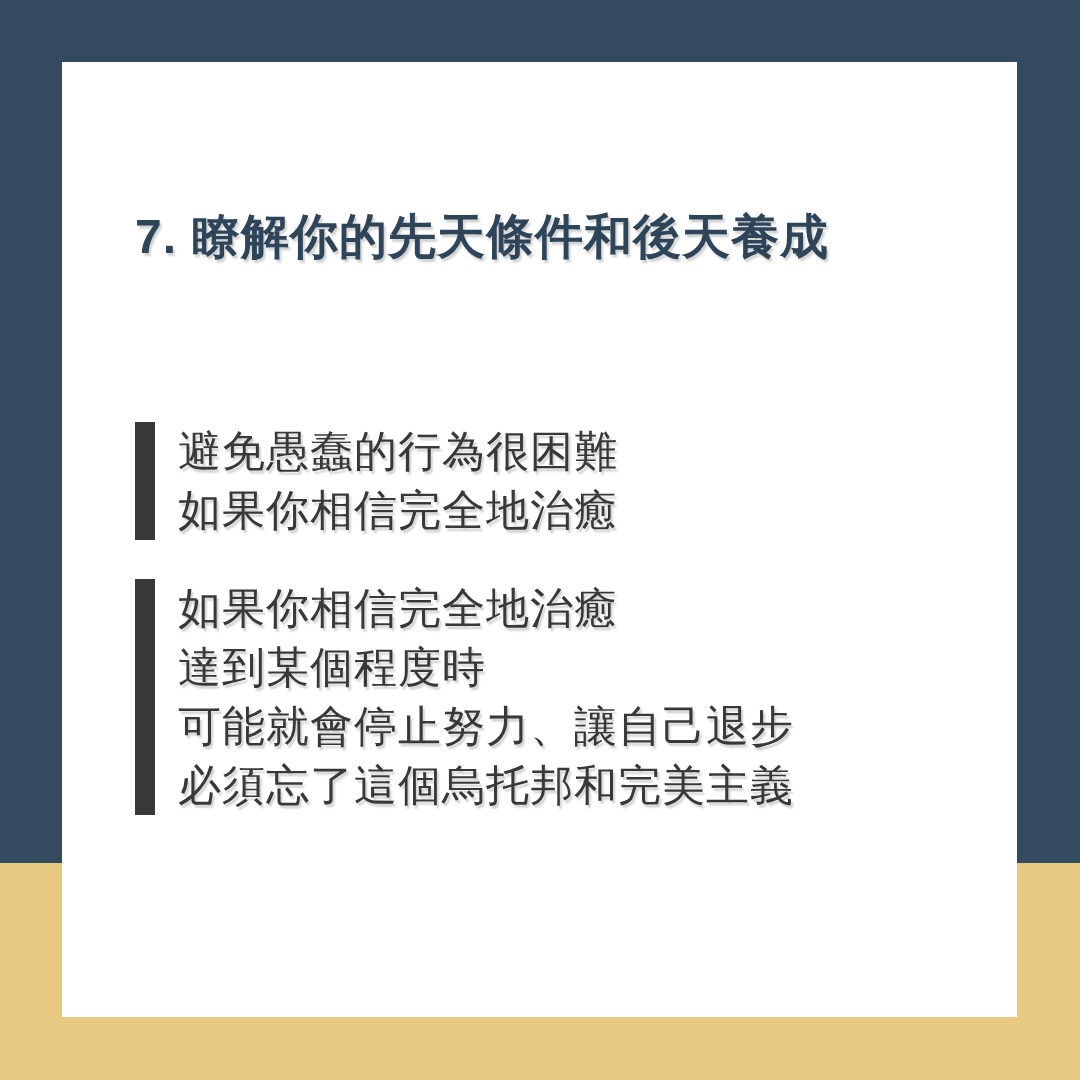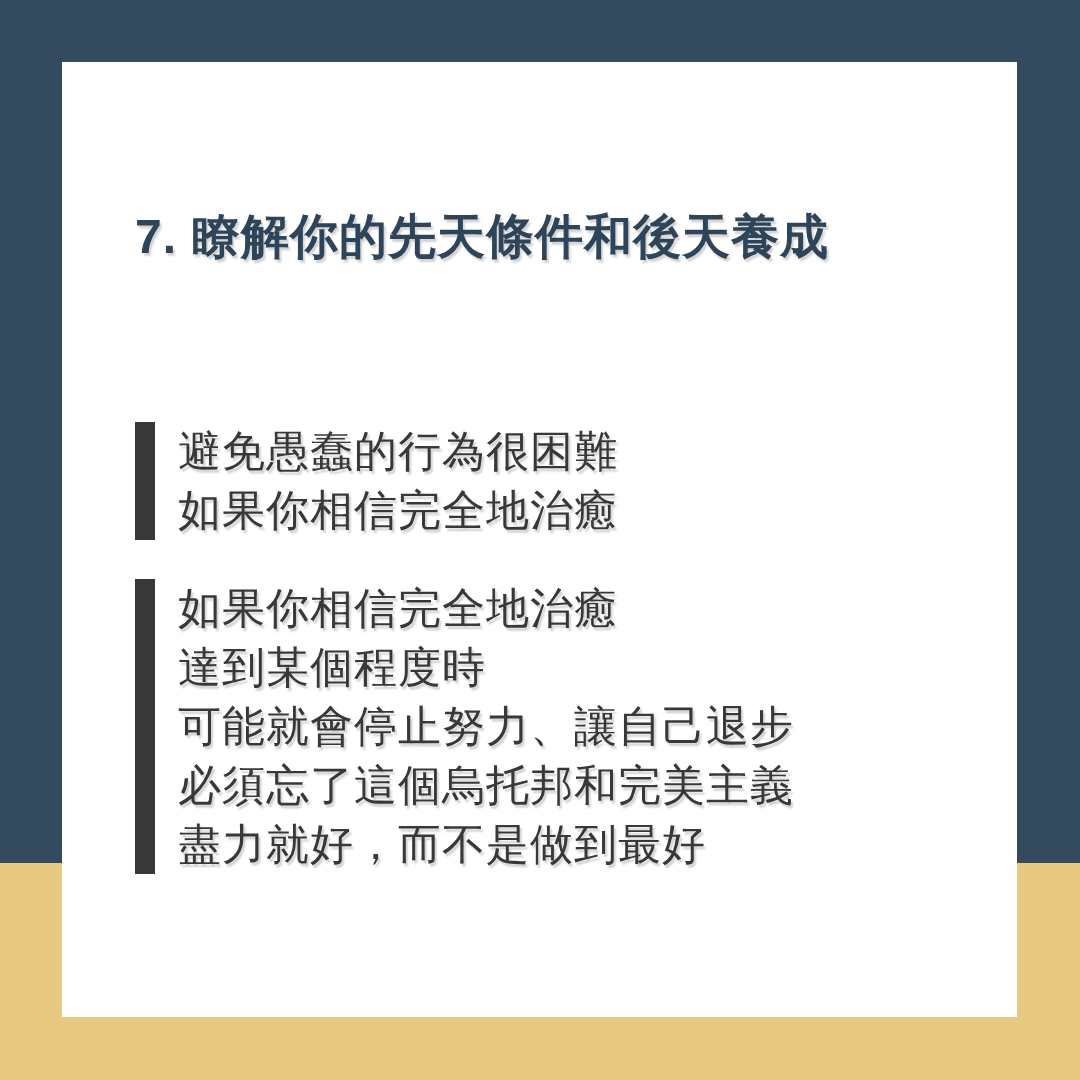--- a/index.html
+++ b/index.html
@@ -99,18 +99,17 @@
       </div>
     </div>
 
     <div class="quote quote-2">
       <div class="quote-bar"></div>
       <div class="quote-lines">
         <div class="quote-line">如果你相信完全地治癒</div>
         <div class="quote-line">達到某個程度時</div>
         <div class="quote-line">可能就會停止努力、讓自己退步</div>
         <div class="quote-line">必須忘了這個烏托邦和完美主義</div>
-        <div class="quote-line">盡力就好，而不是做到最好</div>
       </div>
     </div>
 
   </div>
 </div>
 
 </body></html>

